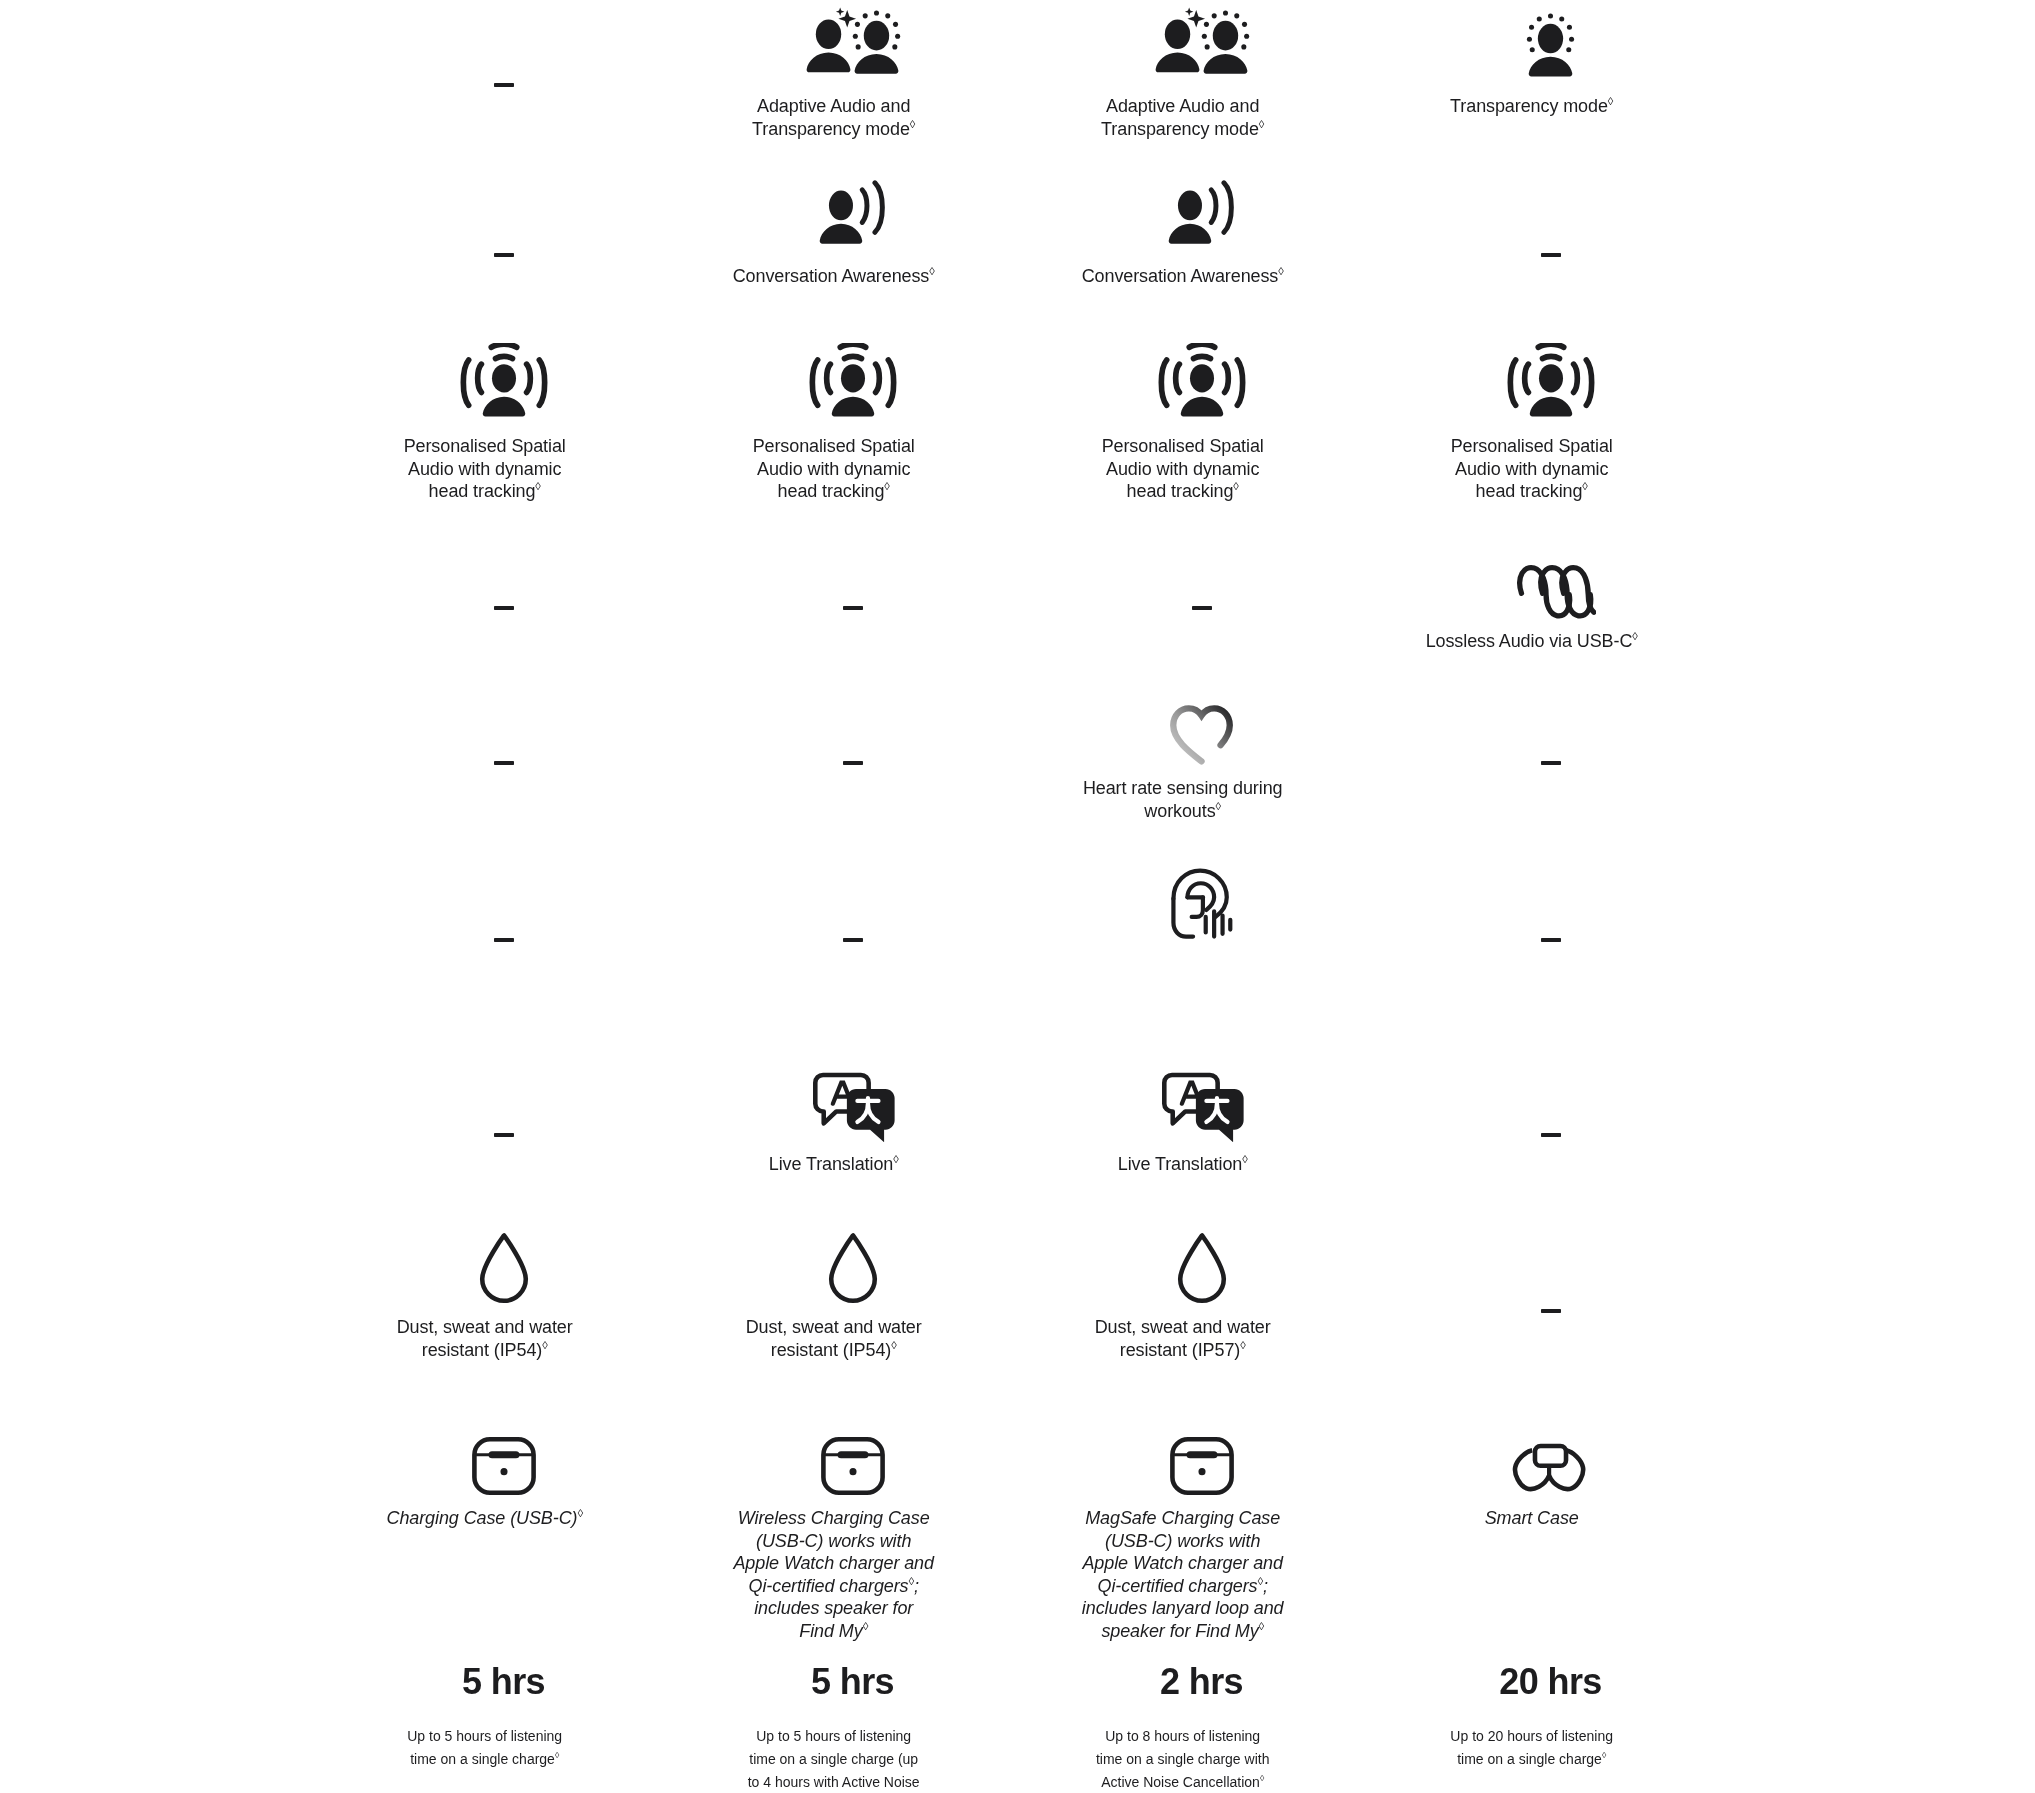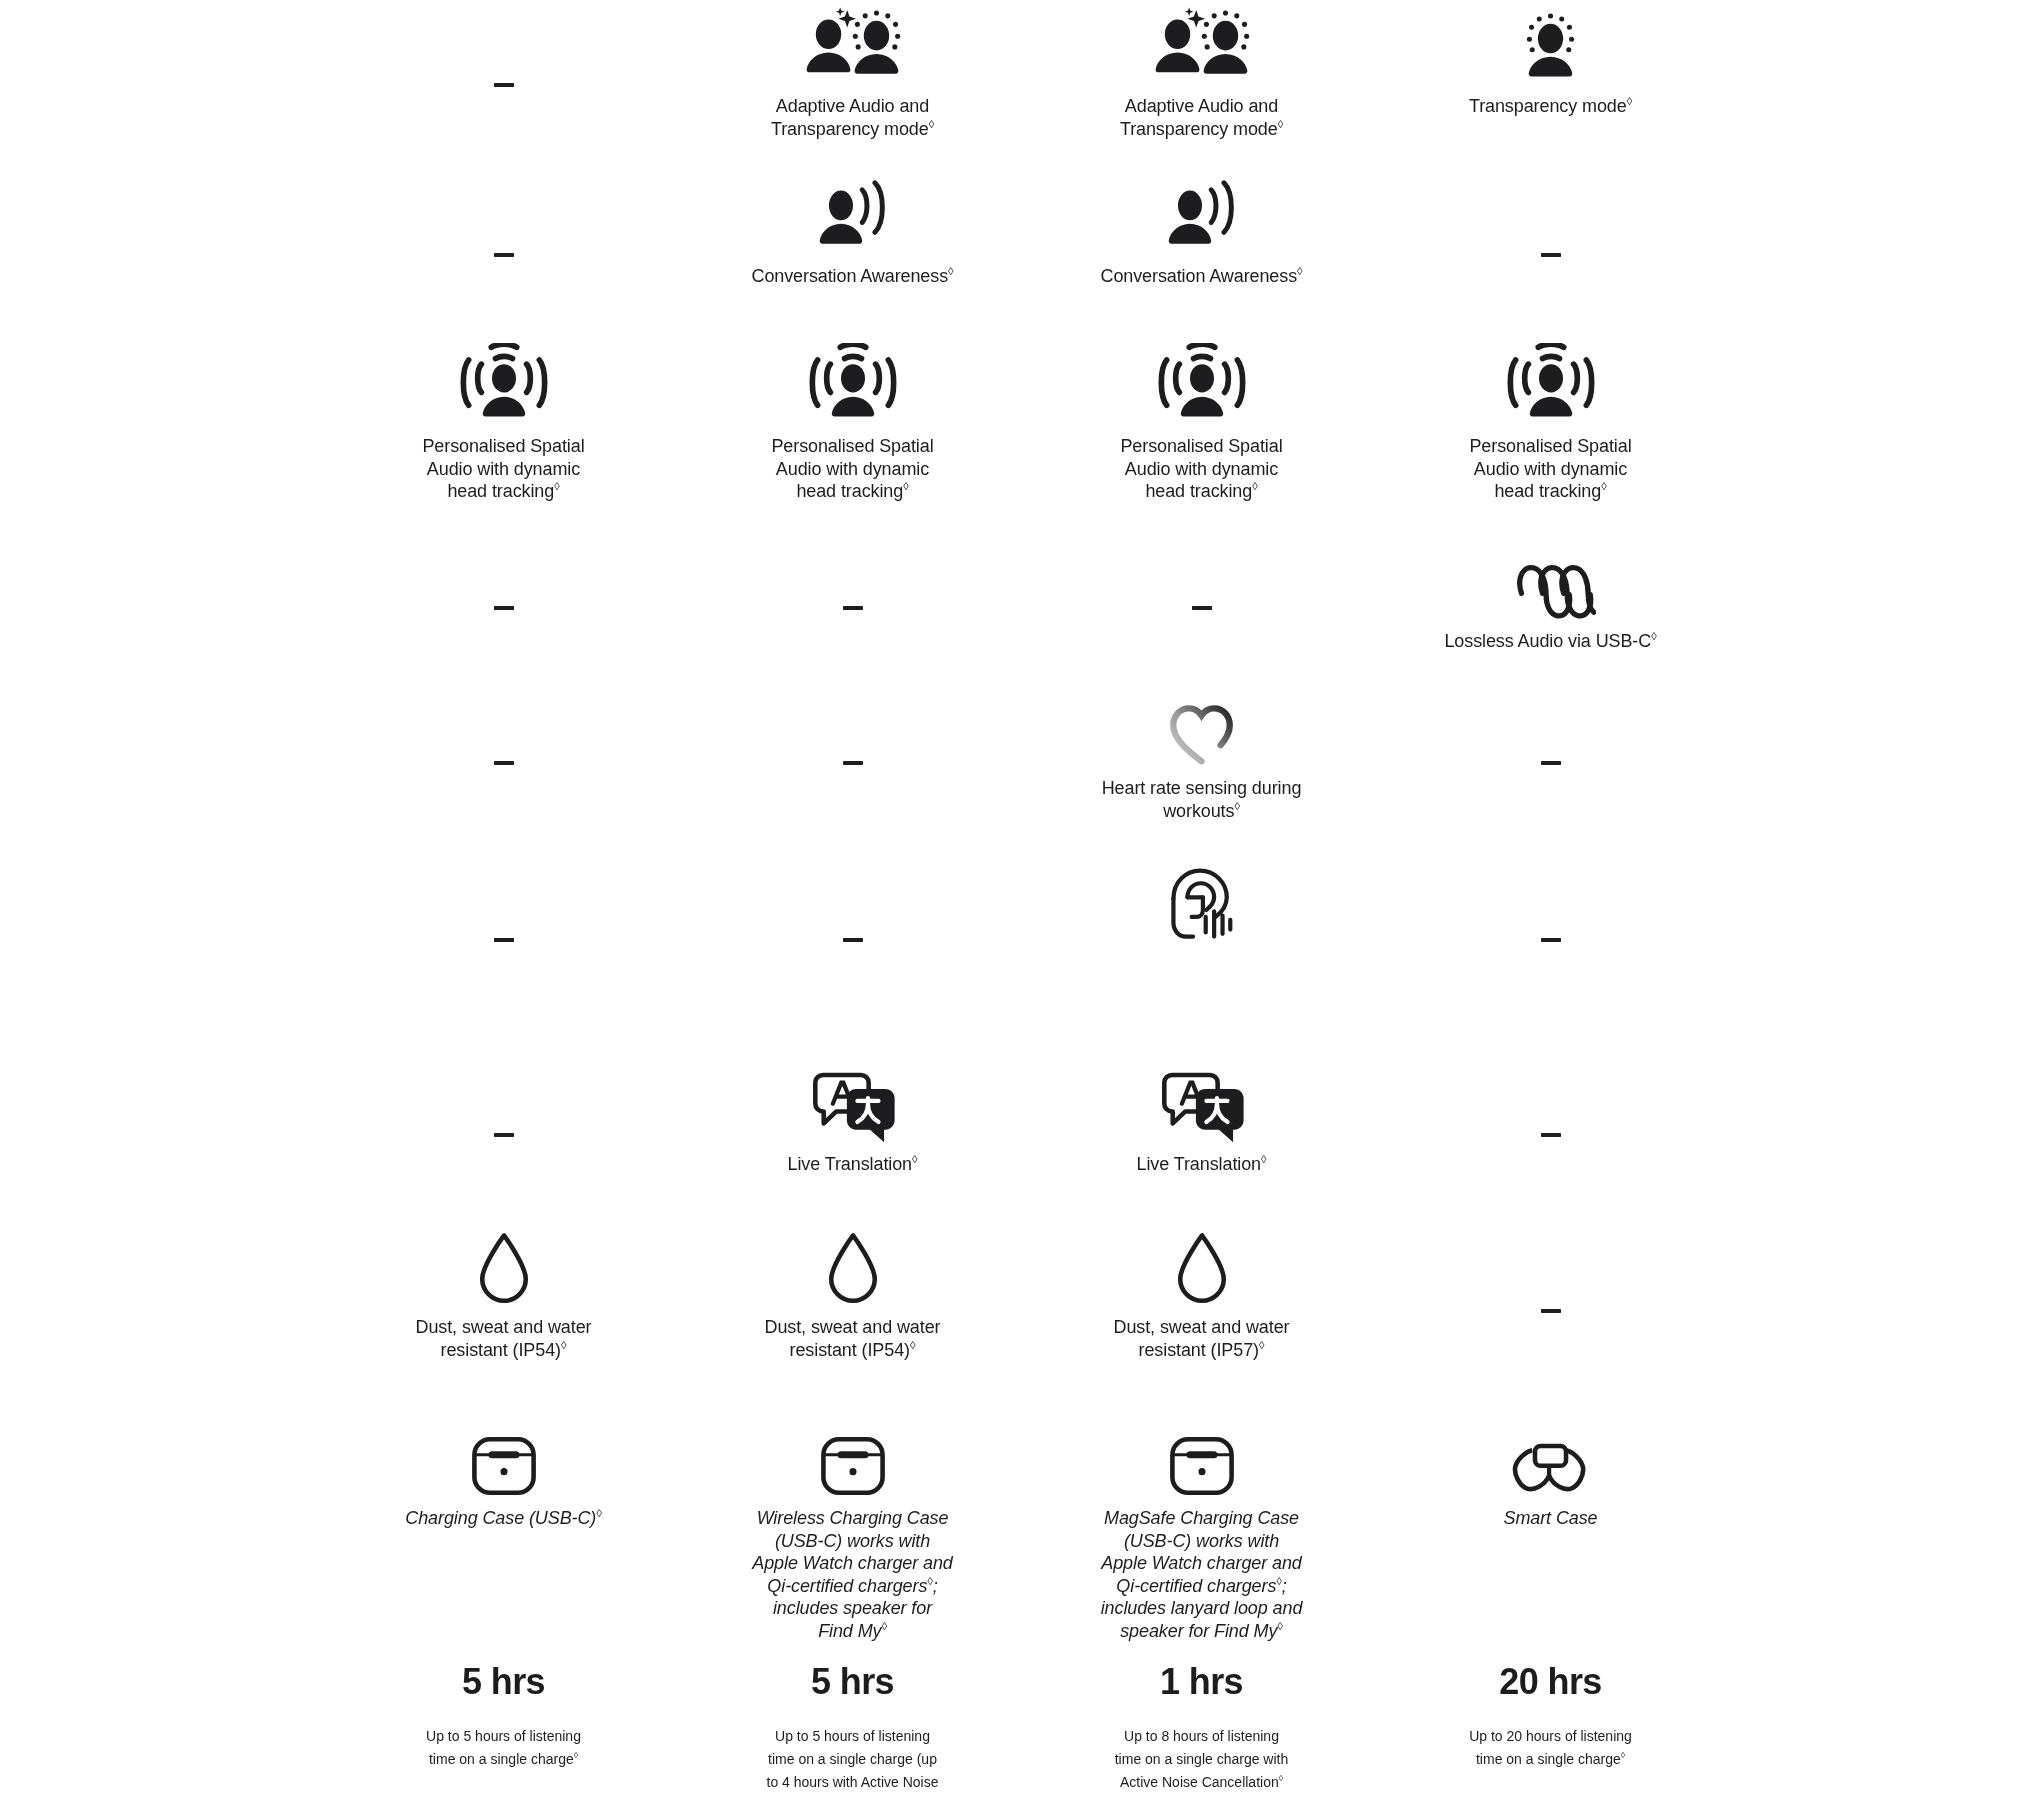--- a/index.html
+++ b/index.html
@@ -24,21 +24,20 @@
     justify-content: start;
     padding-left: 339px;
     column-gap: 20px;
   }
   .row {
     display: contents;
   }
   .cell {
     display: flex;
     flex-direction: column;
-    align-items: center;
     justify-content: flex-start;
     text-align: center;
     padding: 0 4.2px;
   }
   .cell.empty {
     justify-content: flex-start;
   }
   .icon-wrap {
     display: flex;
     align-items: flex-end;
@@ -435,21 +434,21 @@
           </div>
           <div class="label">Smart Case</div>
         </div></div>
       <div class="row r10"><div class="cell">
           <div class="battery-value">5 hrs</div>
           <div class="battery-desc">Up to 5 hours of listening<br>time on a single charge<span class="sup">◊</span></div>
         </div><div class="cell">
           <div class="battery-value">5 hrs</div>
           <div class="battery-desc">Up to 5 hours of listening<br>time on a single charge (up<br>to 4 hours with Active Noise<br>Cancellation<span class="sup">◊</span>)</div>
         </div><div class="cell">
-          <div class="battery-value">1 hrs</div>
+          <div class="battery-value">2 hrs</div>
           <div class="battery-desc">Up to 8 hours of listening<br>time on a single charge with<br>Active Noise Cancellation<span class="sup">◊</span><br>and up to 10 hours in<br>Transparency using the<br>Hearing Aid feature</div>
         </div><div class="cell">
           <div class="battery-value">20 hrs</div>
           <div class="battery-desc">Up to 20 hours of listening<br>time on a single charge<span class="sup">◊</span></div>
         </div></div>
     </div>
 </div>
 
 
 </body></html>

